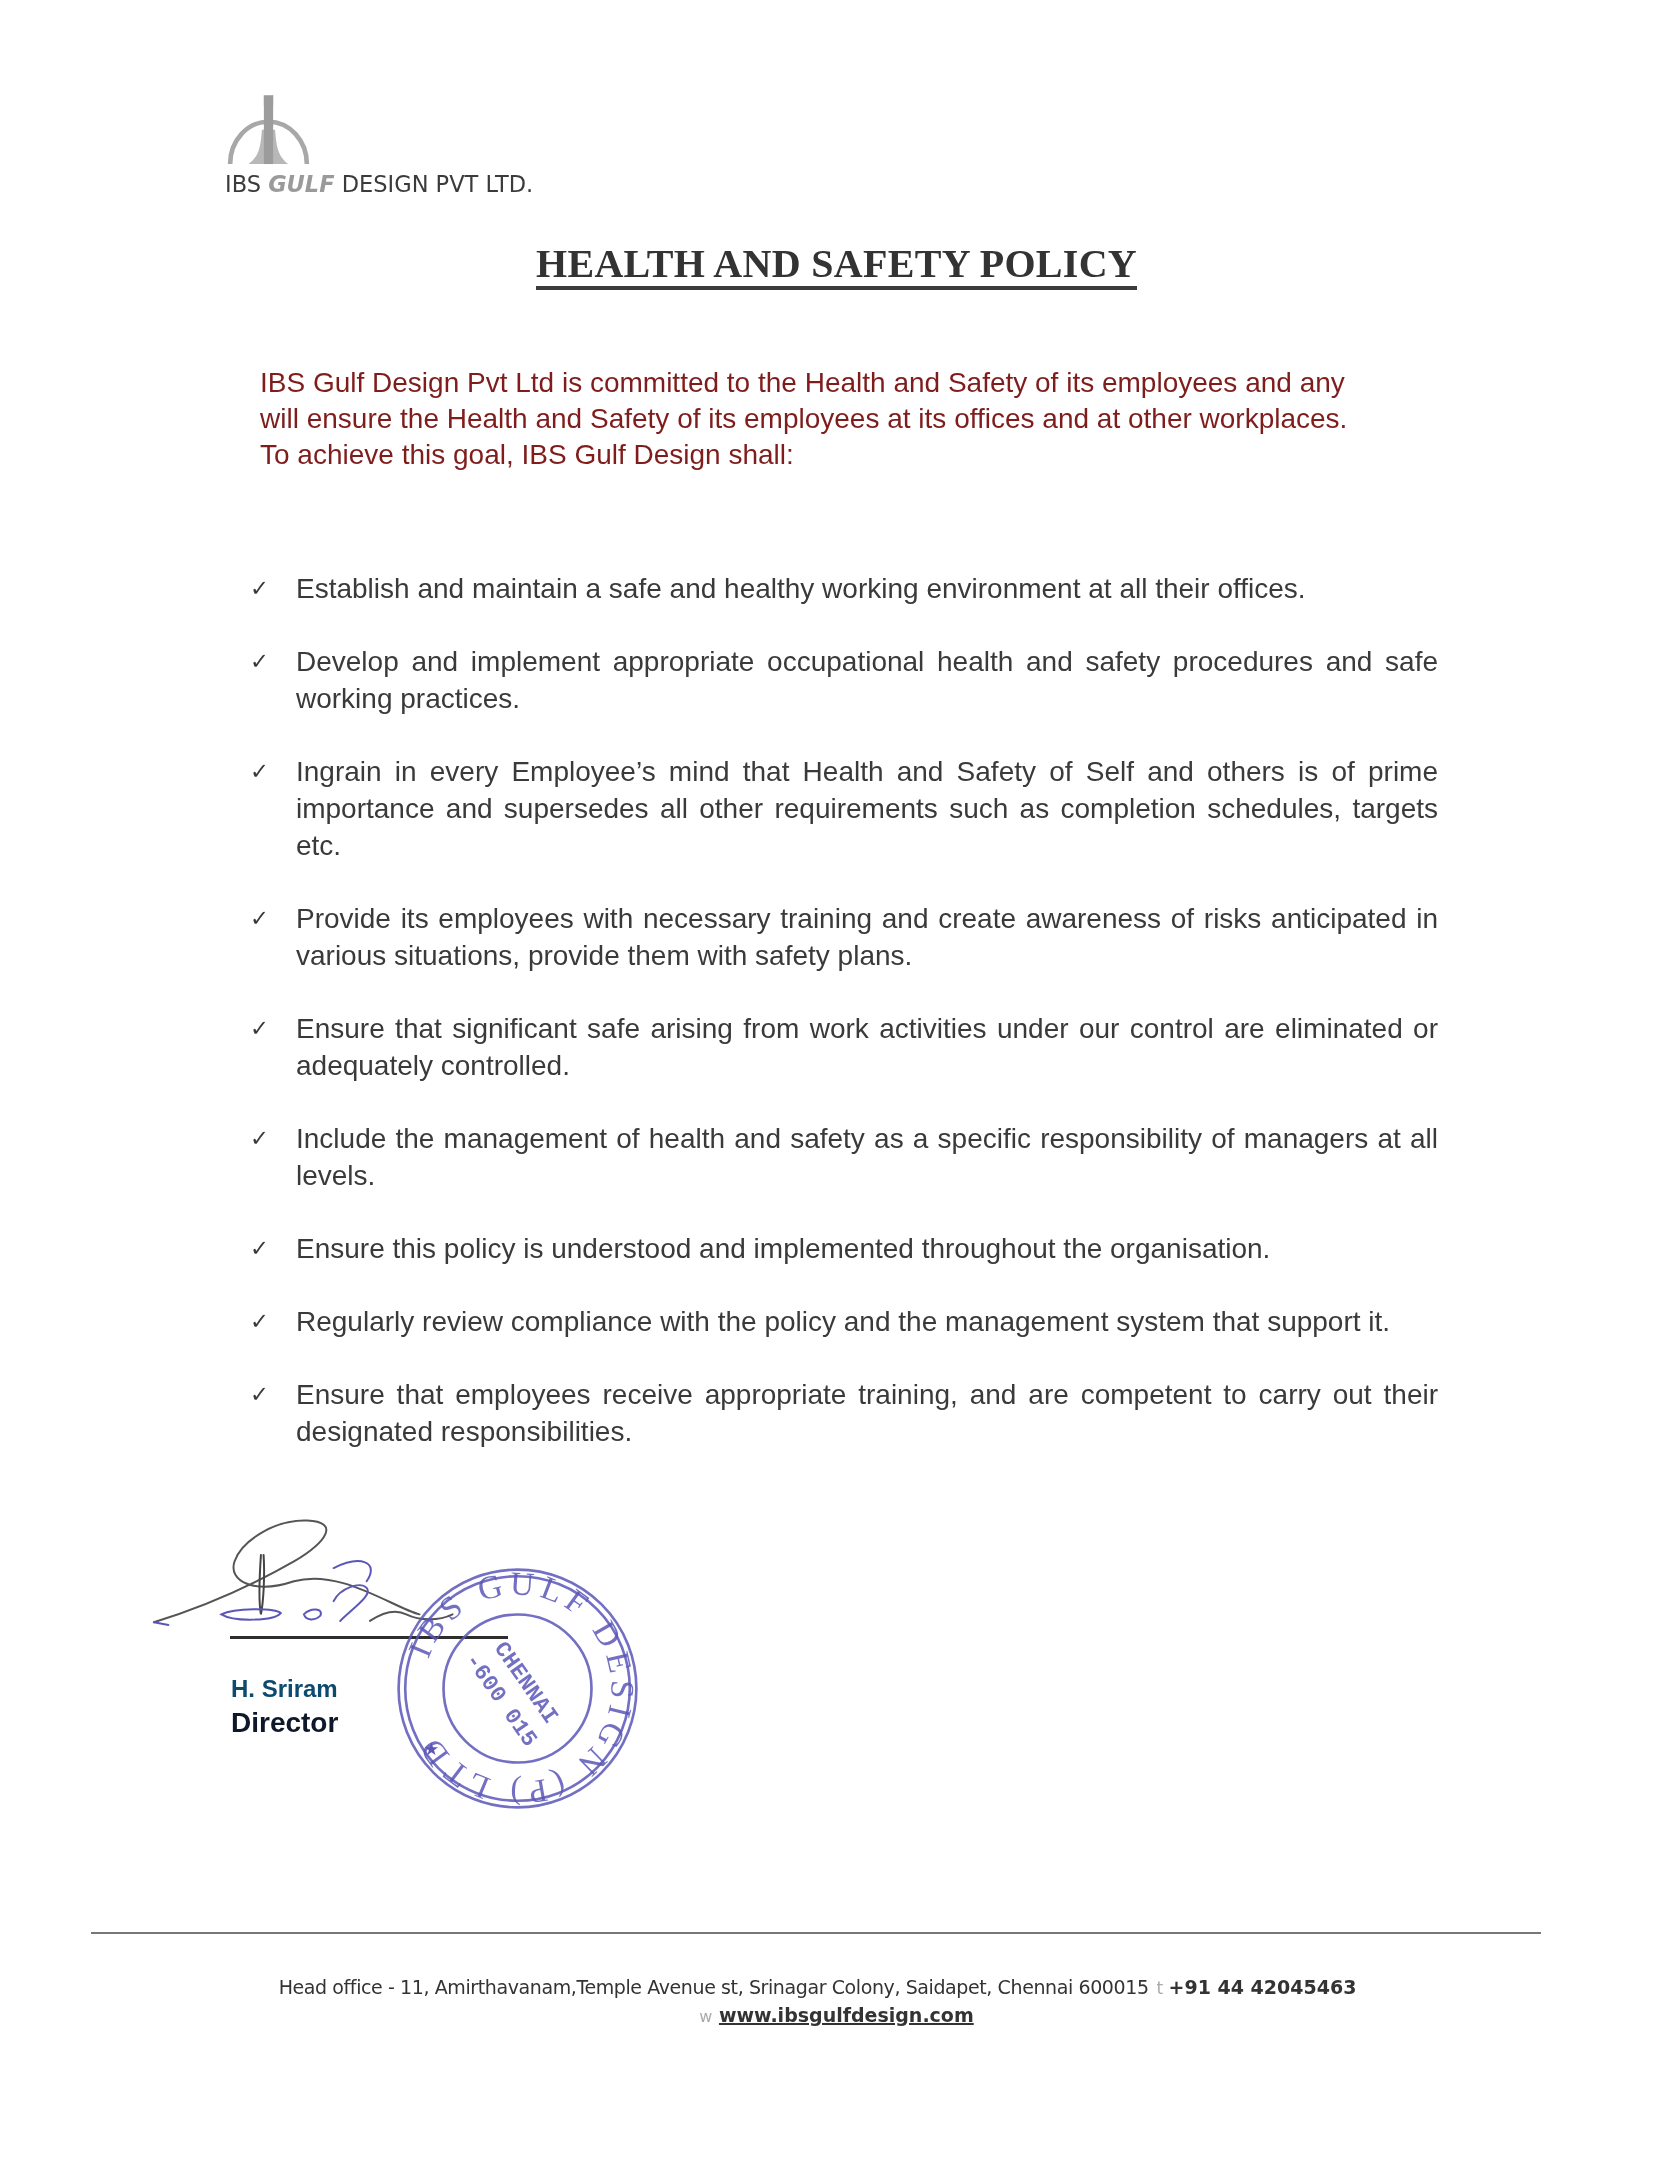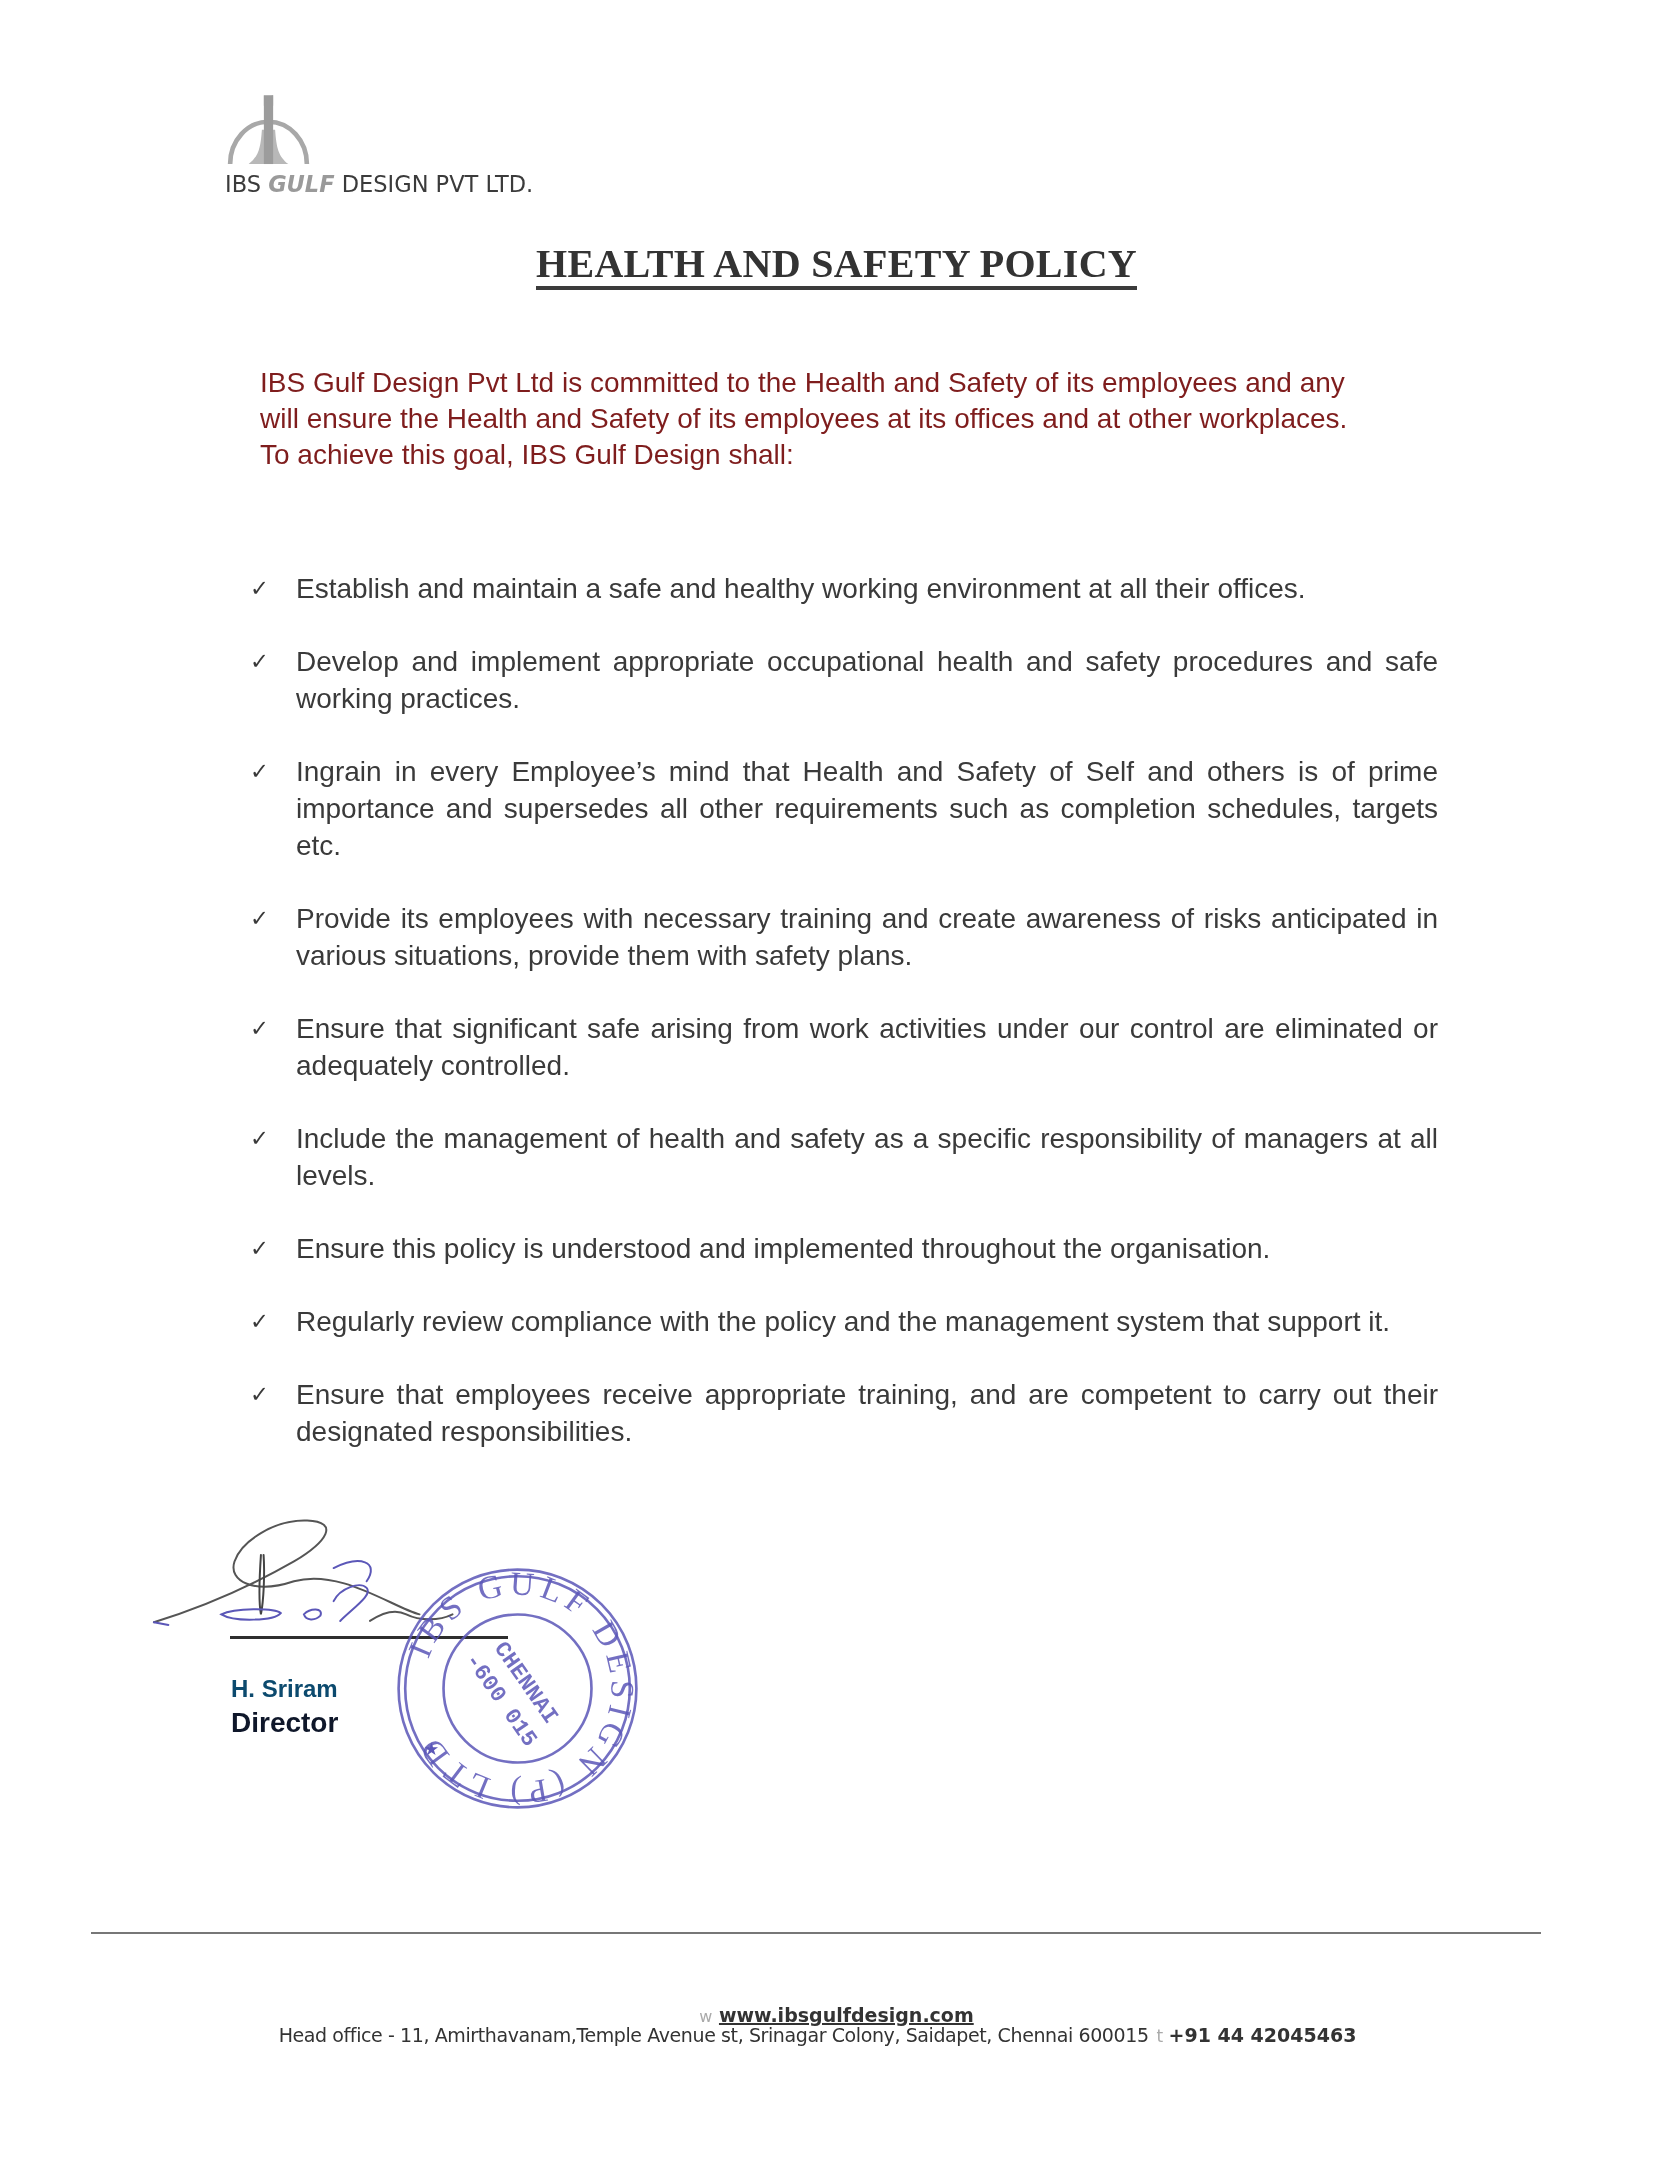--- a/index.html
+++ b/index.html
@@ -29,21 +29,21 @@
   #signature { left: 142px; top: 1515px; width: 370px; height: 126px; }
   #sign-line { left: 230px; top: 1636px; width: 278px; height: 2.6px; background: #2e2e2e; }
   #signer-name { left: 231px; top: 1672px; font-family: "Liberation Sans", sans-serif; font-weight: bold; font-size: 24px; color: #0c4a6e; line-height: 33px; }
   #signer-title { left: 231px; top: 1706px; font-family: "Liberation Sans", sans-serif; font-weight: bold; font-size: 28px; color: #0f172a; line-height: 33px; }
 
   
   #stamp { left: 392px; top: 1563px; width: 251px; height: 251px; }
 
   
   #footer-rule { left: 91px; top: 1932px; width: 1450px; height: 2px; background: #777; }
-  #footer-line1 { left: 0; width: 1635px; top: 1976px; text-align: center; font-family: "DejaVu Sans", sans-serif; font-size: 19px; color: #333; white-space: nowrap; margin-top: 48px; }
+  #footer-line1 { left: 0; width: 1635px; top: 1976px; text-align: center; font-family: "DejaVu Sans", sans-serif; font-size: 19px; color: #333; white-space: nowrap; }
   #footer-line1 .addr { letter-spacing: -0.4px; }
   #footer-line1 .t { color: #aaa; font-size: 17px; margin: 0 5.3px 0 8px; }
   #footer-line1 .phone { font-weight: bold; }
   #footer-line2 { left: 0; width: 1673px; top: 2004px; text-align: center; font-family: "DejaVu Sans", sans-serif; font-size: 19px; color: #333; white-space: nowrap; }
   #footer-line2 .w { color: #aaa; font-size: 16px; margin-right: 6.6px; }
   #footer-line2 .url { font-weight: bold; text-decoration: underline; text-decoration-thickness: 2px; }
 </style>
 </head>
 <body>
 

